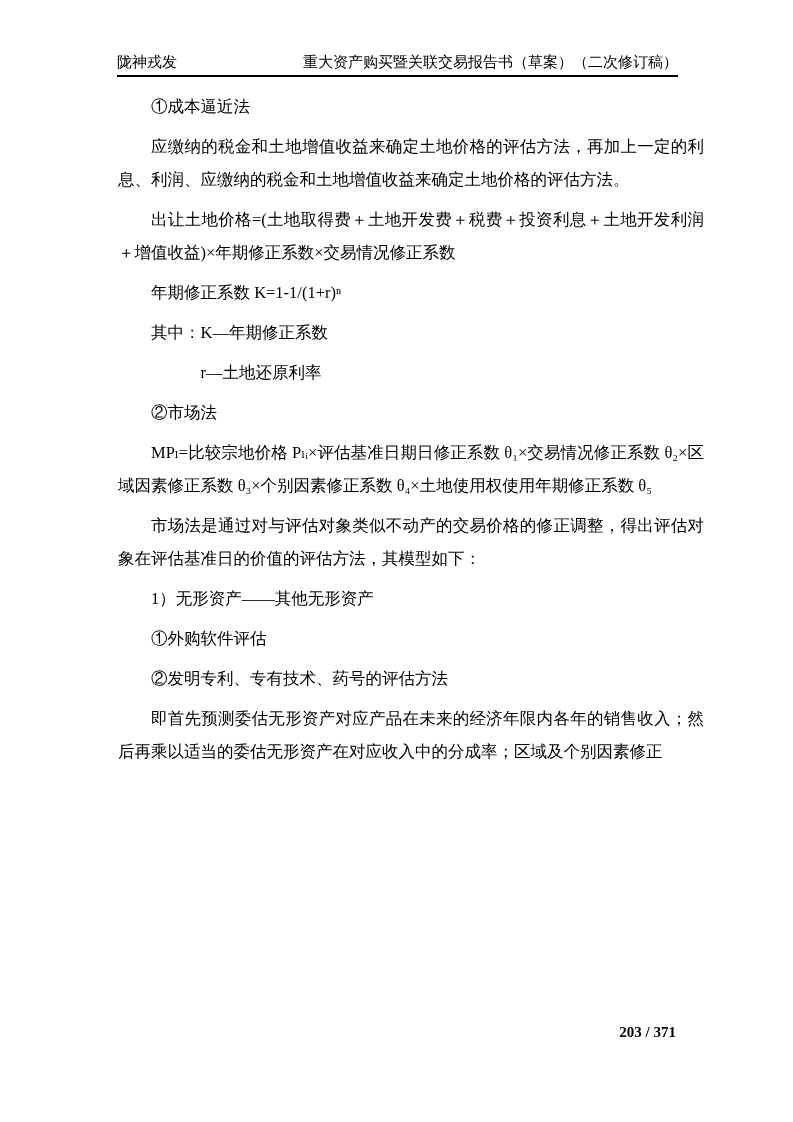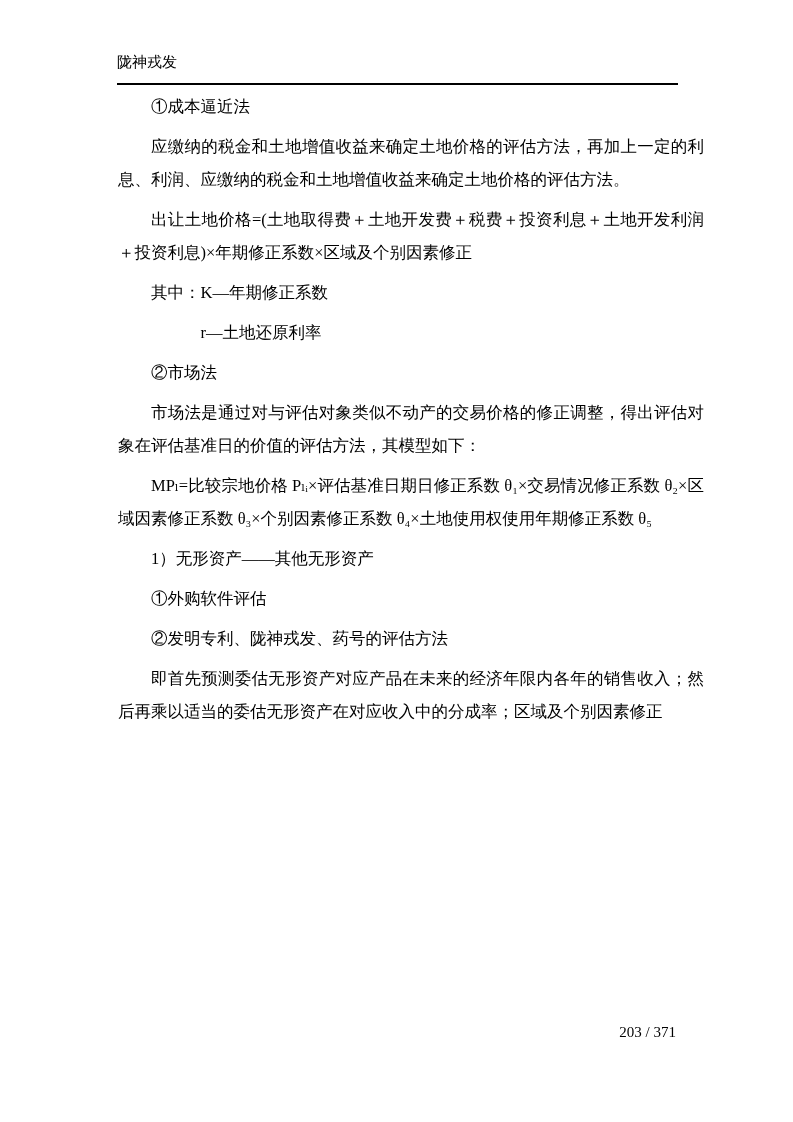--- a/index.html
+++ b/index.html
@@ -9,21 +9,21 @@
     background:#ffffff;
     font-family:"Liberation Serif","DejaVu Serif",serif;
     color:#000;
     overflow:hidden;
   }
   .header {
     position:absolute;
     top:52px; left:117px; width:561px;
     display:flex; justify-content:space-between; align-items:flex-start;
     font-size:15px; line-height:20px;
-    padding-bottom:11px;
+    padding-bottom:3px;
     border-bottom:2px solid #000;
     white-space:nowrap;
   }
   .content {
     position:absolute;
     top:90px; left:118px; width:596px;
     font-size:16.5px;
   }
   .content p {
     margin:0 10px 7px 0;
@@ -31,42 +31,44 @@
     text-align:justify;
     text-justify:inter-ideograph;
   }
   .content p.heading { text-align:left; }
   .indent  { text-indent:2em; }
   .indent5 { text-indent:5em; text-align:right; }
   .footer {
     position:absolute;
     top:1022px; right:117px;
     font-size:15px; line-height:20px;
-    font-weight:normal;
+    font-weight:bold;
   }
 </style>
 </head>
 <body>
 
 <div class="page">
 
   <div class="header">
     <span>陇神戎发</span>
+    <span>重大资产购买暨关联交易报告书（草案）（二次修订稿）</span>
   </div>
 
   <div class="content">
     <p class="heading indent">①成本逼近法</p>
     <p class="indent">应缴纳的税金和土地增值收益来确定土地价格的评估方法，再加上一定的利息、利润、应缴纳的税金和土地增值收益来确定土地价格的评估方法。</p>
-    <p class="indent">出让土地价格=(土地取得费＋土地开发费＋税费＋投资利息＋土地开发利润＋投资利息)×年期修正系数×区域及个别因素修正</p>
+    <p class="indent">出让土地价格=(土地取得费＋土地开发费＋税费＋投资利息＋土地开发利润＋增值收益)×年期修正系数×交易情况修正系数</p>
+    <p class="heading indent">年期修正系数 K=1-1/(1+r)ⁿ</p>
     <p class="heading indent">其中：K—年期修正系数</p>
     <p class="indent5">r—土地还原利率</p>
     <p class="heading indent">②市场法</p>
+    <p class="indent">MPₗ=比较宗地价格 Pₗᵢ×评估基准日期日修正系数 θ₁×交易情况修正系数 θ₂×区域因素修正系数 θ₃×个别因素修正系数 θ₄×土地使用权使用年期修正系数 θ₅</p>
     <p class="indent">市场法是通过对与评估对象类似不动产的交易价格的修正调整，得出评估对象在评估基准日的价值的评估方法，其模型如下：</p>
-    <p class="indent">MPₗ=比较宗地价格 Pₗᵢ×评估基准日期日修正系数 θ₁×交易情况修正系数 θ₂×区域因素修正系数 θ₃×个别因素修正系数 θ₄×土地使用权使用年期修正系数 θ₅</p>
     <p class="heading indent">1）无形资产——其他无形资产</p>
     <p class="heading indent">①外购软件评估</p>
-    <p class="heading indent">②发明专利、陇神戎发、药号的评估方法</p>
+    <p class="heading indent">②发明专利、专有技术、药号的评估方法</p>
     <p class="indent">即首先预测委估无形资产对应产品在未来的经济年限内各年的销售收入；然后再乘以适当的委估无形资产在对应收入中的分成率；区域及个别因素修正</p>
   </div>
 
   <div class="footer">203 / 371</div>
 
 </div>
 
 </body></html>

